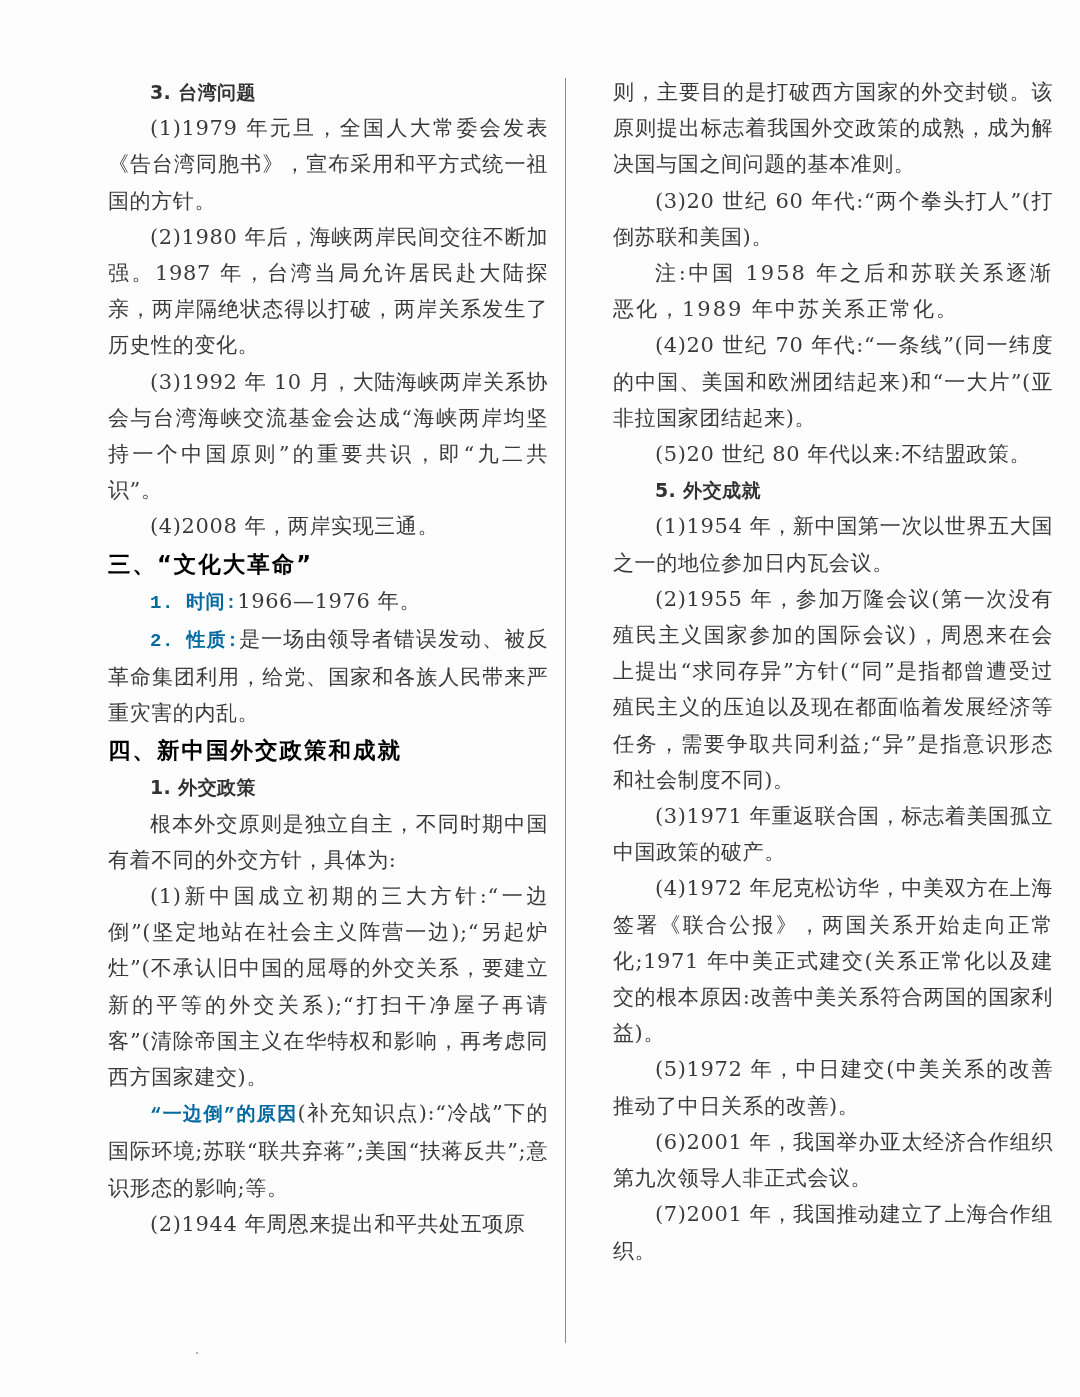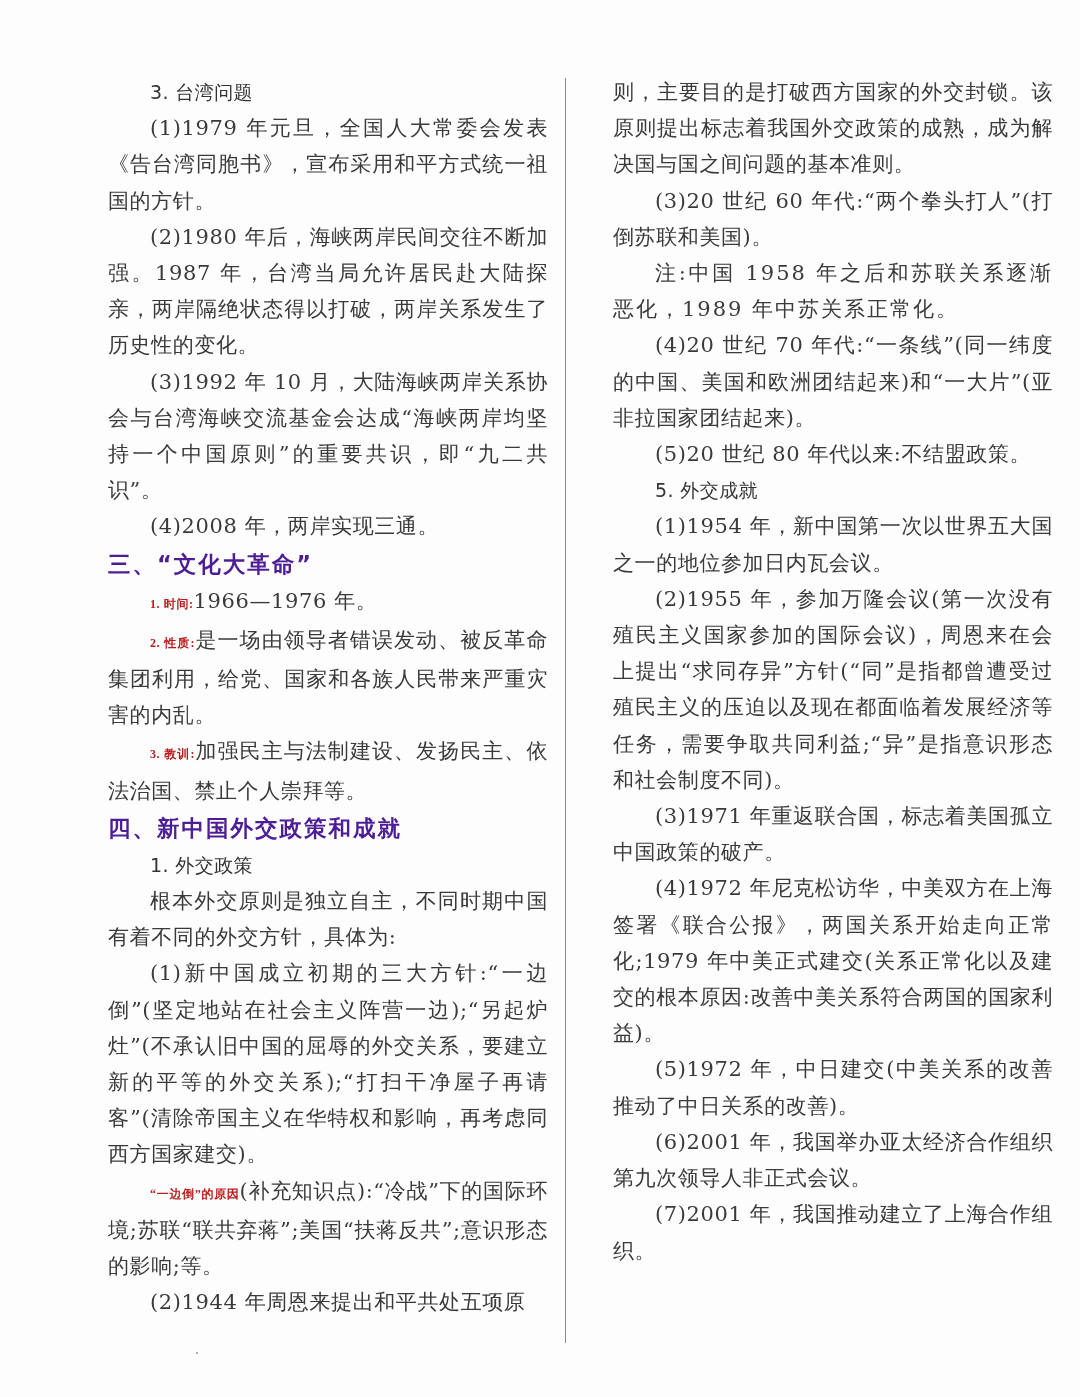--- a/index.html
+++ b/index.html
@@ -15,52 +15,51 @@
   .col.left { left: 108px; width: 440px; }
   .col.right { left: 613px; width: 440px; }
   .divider {
     position: absolute; left: 565px; top: 78px; width: 1px; height: 1265px;
     background: #8a8a8a;
   }
   p { margin: 0; text-align: justify; }
   .indent { text-indent: 42px; }
   .sub {
     font-family: "DejaVu Sans", "Liberation Sans", sans-serif;
-    font-weight: normal; font-size: 19px; color: #333;
+    font-weight: bold; font-size: 19px; color: #333;
     padding-left: 42px; letter-spacing: 0.4px;
   }
   .sec {
     font-family: "DejaVu Sans", "Liberation Sans", sans-serif;
-    font-weight: bold; font-size: 22.5px; color: #4c1d95;
+    font-weight: bold; font-size: 22.5px; color: #000000;
     letter-spacing: 2px; line-height: 38px;
   }
   .lead {
-    font-family: Liberation Serif, serif;
-    font-weight: bold; font-size: 12px; color: #b91c1c;
+    font-family: Liberation Mono, monospace;
+    font-weight: bold; font-size: 19px; color: #0369a1;
   }
   .note { letter-spacing: 2px; }
   .dot {
     position: absolute; left: 196px; top: 1352px; width: 2px; height: 2px;
     background: #999; border-radius: 50%;
   }
 </style>
 </head>
 <body>
 
 <div class="col left">
   <p class="sub">3. 台湾问题</p>
   <p class="indent">(1)1979 年元旦，全国人大常委会发表《告台湾同胞书》，宣布采用和平方式统一祖国的方针。</p>
   <p class="indent">(2)1980 年后，海峡两岸民间交往不断加强。1987 年，台湾当局允许居民赴大陆探亲，两岸隔绝状态得以打破，两岸关系发生了历史性的变化。</p>
   <p class="indent">(3)1992 年 10 月，大陆海峡两岸关系协会与台湾海峡交流基金会达成“海峡两岸均坚持一个中国原则”的重要共识，即“九二共识”。</p>
   <p class="indent">(4)2008 年，两岸实现三通。</p>
 
   <p class="sec">三、“文化大革命”</p>
   <p class="indent"><span class="lead">1. 时间:</span><span>1966—1976 年。</span></p>
   <p class="indent"><span class="lead">2. 性质:</span><span>是一场由领导者错误发动、被反革命集团利用，给党、国家和各族人民带来严重灾害的内乱。</span></p>
-  <p class="indent"><span class="lead">3. 教训:</span><span>加强民主与法制建设、发扬民主、依法治国、禁止个人崇拜等。</span></p>
 
   <p class="sec">四、新中国外交政策和成就</p>
   <p class="sub">1. 外交政策</p>
   <p class="indent">根本外交原则是独立自主，不同时期中国有着不同的外交方针，具体为:</p>
   <p class="indent">(1)新中国成立初期的三大方针:“一边倒”(坚定地站在社会主义阵营一边);“另起炉灶”(不承认旧中国的屈辱的外交关系，要建立新的平等的外交关系);“打扫干净屋子再请客”(清除帝国主义在华特权和影响，再考虑同西方国家建交)。</p>
   <p class="indent"><span class="lead">“一边倒”的原因</span><span>(补充知识点):“冷战”下的国际环境;苏联“联共弃蒋”;美国“扶蒋反共”;意识形态的影响;等。</span></p>
   <p class="indent">(2)1944 年周恩来提出和平共处五项原</p>
 </div>
 
 <div class="divider"></div>
@@ -68,19 +67,19 @@
 <div class="col right">
   <p>则，主要目的是打破西方国家的外交封锁。该原则提出标志着我国外交政策的成熟，成为解决国与国之间问题的基本准则。</p>
   <p class="indent">(3)20 世纪 60 年代:“两个拳头打人”(打倒苏联和美国)。</p>
   <p class="indent note">注:中国 1958 年之后和苏联关系逐渐恶化，1989 年中苏关系正常化。</p>
   <p class="indent">(4)20 世纪 70 年代:“一条线”(同一纬度的中国、美国和欧洲团结起来)和“一大片”(亚非拉国家团结起来)。</p>
   <p class="indent">(5)20 世纪 80 年代以来:不结盟政策。</p>
   <p class="sub">5. 外交成就</p>
   <p class="indent">(1)1954 年，新中国第一次以世界五大国之一的地位参加日内瓦会议。</p>
   <p class="indent">(2)1955 年，参加万隆会议(第一次没有殖民主义国家参加的国际会议)，周恩来在会上提出“求同存异”方针(“同”是指都曾遭受过殖民主义的压迫以及现在都面临着发展经济等任务，需要争取共同利益;“异”是指意识形态和社会制度不同)。</p>
   <p class="indent">(3)1971 年重返联合国，标志着美国孤立中国政策的破产。</p>
-  <p class="indent">(4)1972 年尼克松访华，中美双方在上海签署《联合公报》，两国关系开始走向正常化;1979 年中美正式建交(关系正常化以及建交的根本原因:改善中美关系符合两国的国家利益)。</p>
+  <p class="indent">(4)1972 年尼克松访华，中美双方在上海签署《联合公报》，两国关系开始走向正常化;1971 年中美正式建交(关系正常化以及建交的根本原因:改善中美关系符合两国的国家利益)。</p>
   <p class="indent">(5)1972 年，中日建交(中美关系的改善推动了中日关系的改善)。</p>
   <p class="indent">(6)2001 年，我国举办亚太经济合作组织第九次领导人非正式会议。</p>
   <p class="indent">(7)2001 年，我国推动建立了上海合作组织。</p>
 </div>
 
 <div class="dot"></div>
 
 </body></html>

